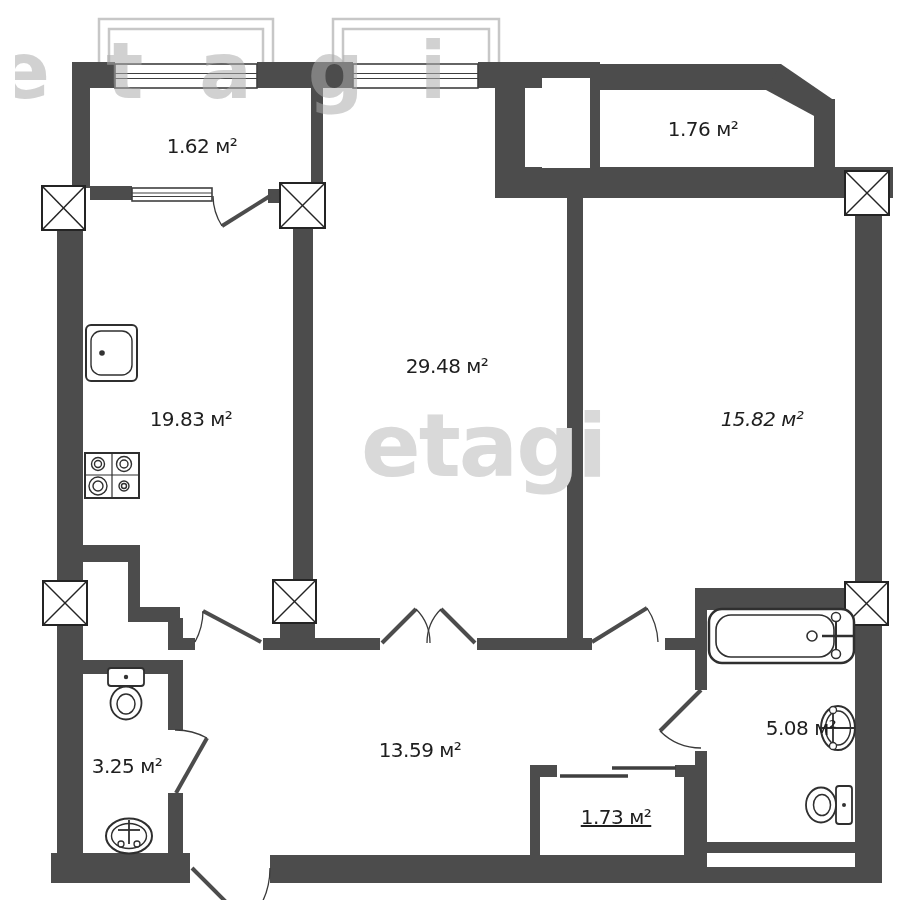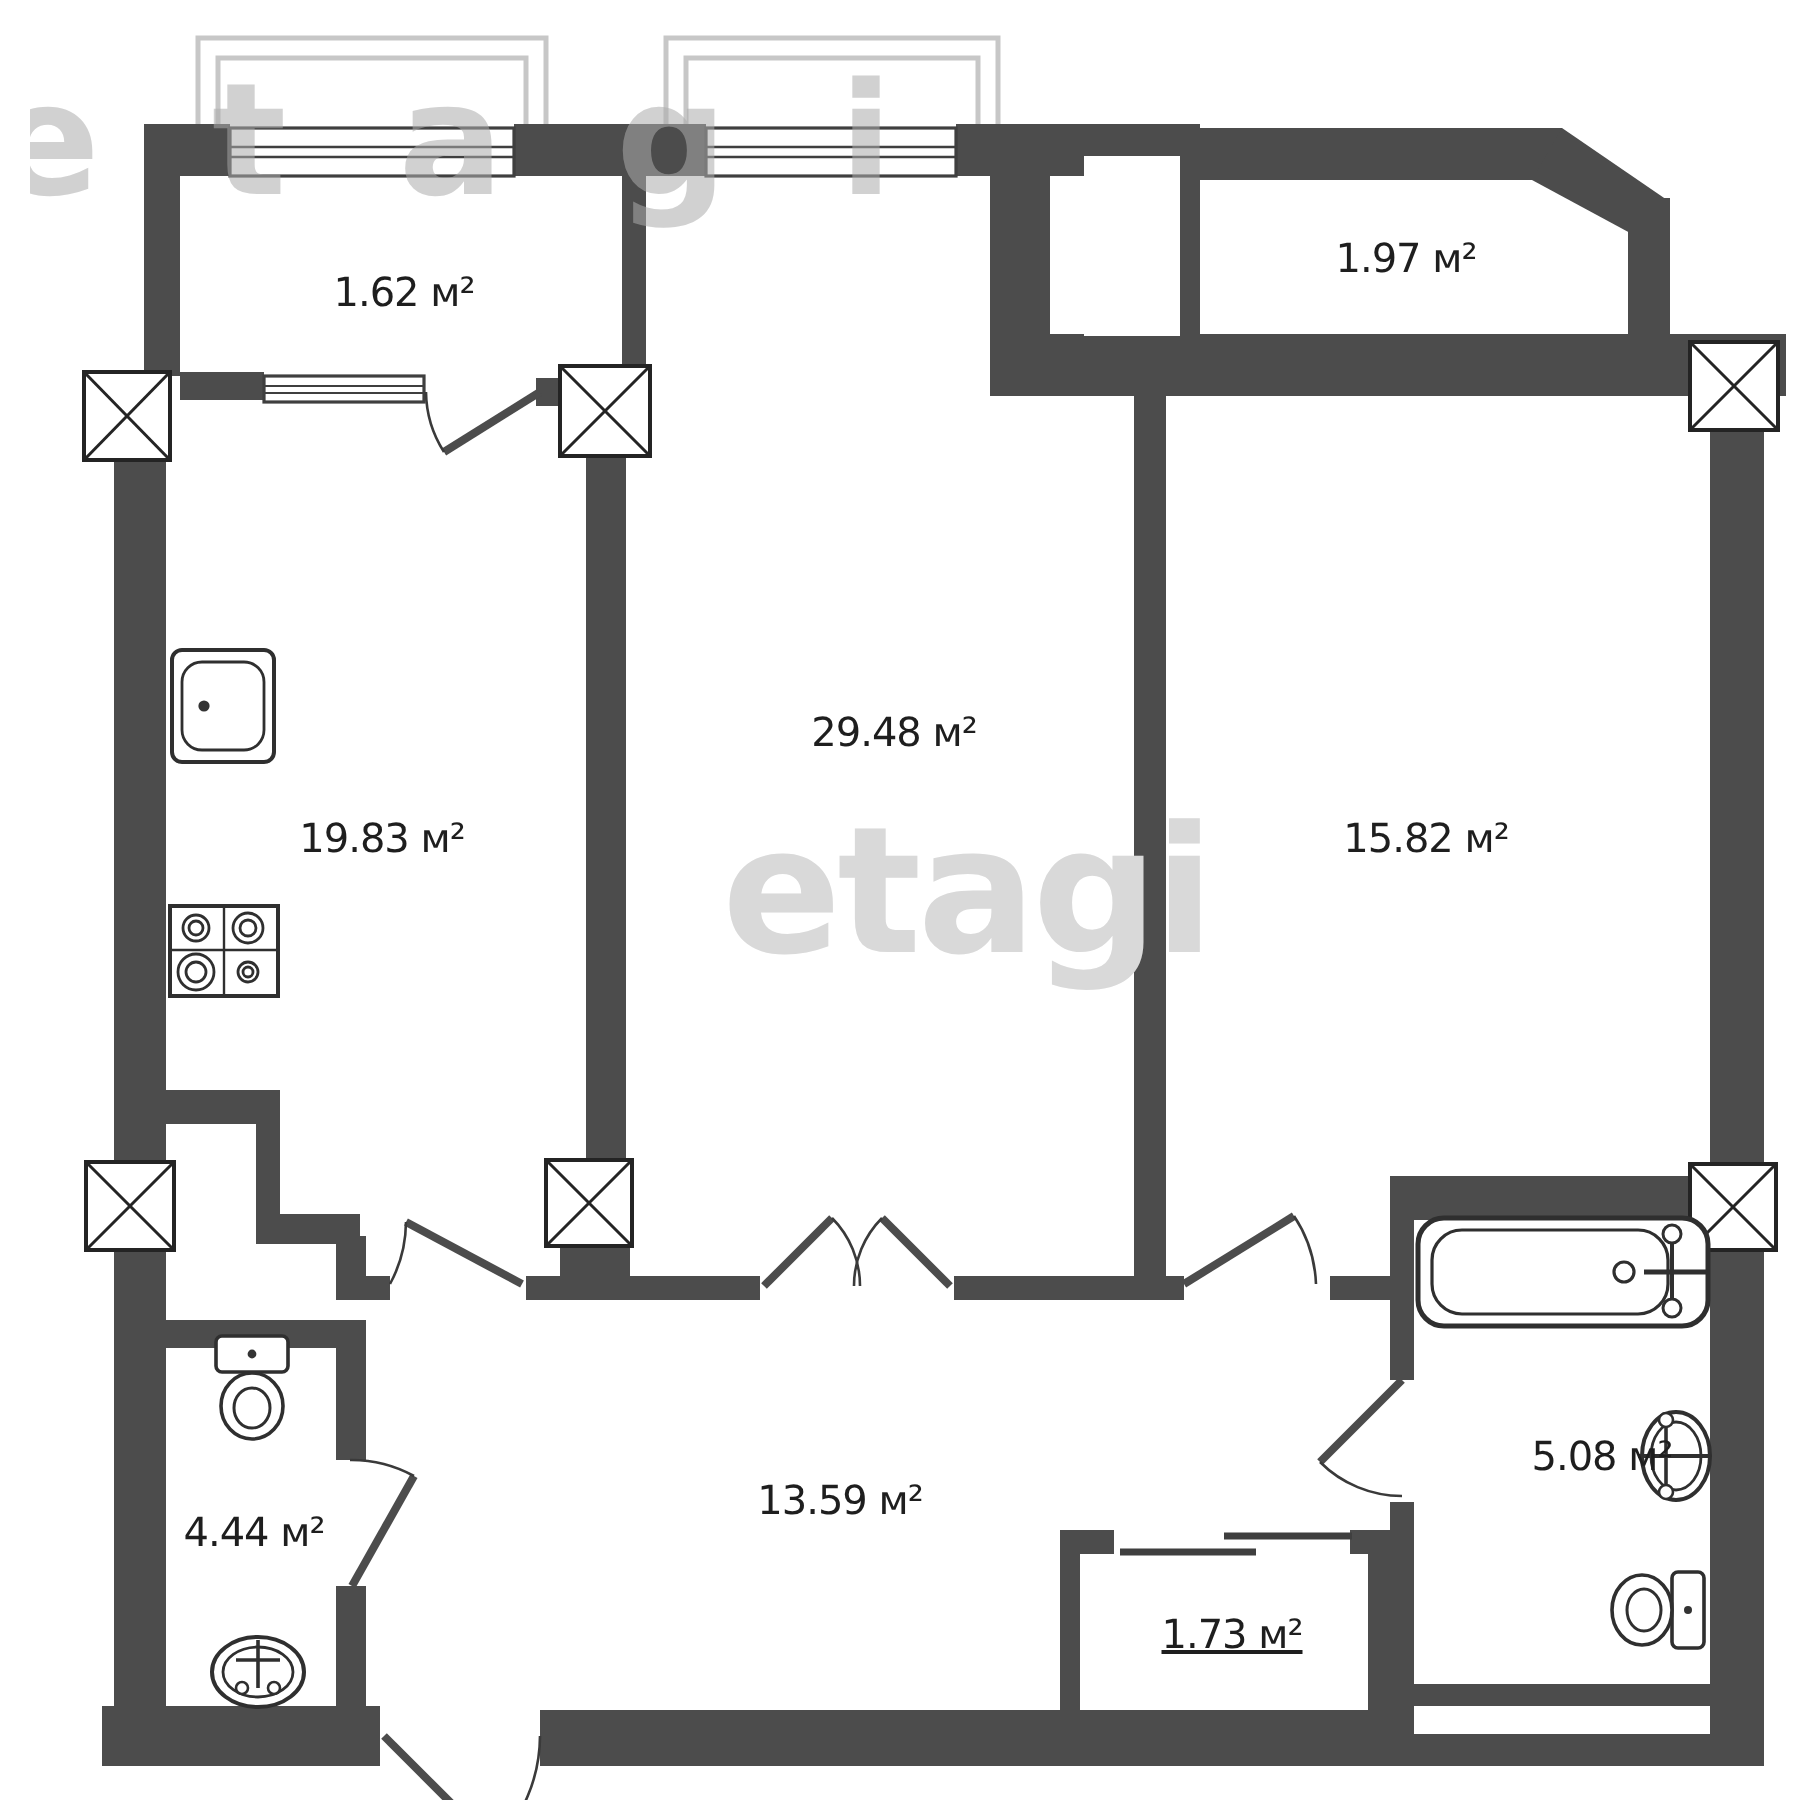--- a/index.html
+++ b/index.html
@@ -234,20 +234,20 @@
         <circle cx="829" cy="805" r="2" fill="#333333" stroke="none"></circle>
         <ellipse cx="806" cy="805" rx="15" ry="17.5" stroke-width="1.8"></ellipse>
         <ellipse cx="807" cy="805" rx="8.5" ry="10.5" stroke-width="1.5"></ellipse>
       </g>
     </g>
   </svg>
 
   <div class="lbl" style="left:187px;top:146px;">1.62 м²</div>
   <div class="lbl" style="left:176px;top:419px;">19.83 м²</div>
   <div class="lbl" style="left:432px;top:366px;">29.48 м²</div>
-  <div class="lbl" style="left:688px;top:129px;">1.97 м²</div>
-  <div class="lbl" style="left:698px;top:419px;">15.82 м²</div>
-  <div class="lbl" style="left:112px;top:766px;">4.44 м²</div>
+  <div class="lbl" style="left:688px;top:129px;">1.76 м²</div>
+  <div class="lbl" style="left:747px;top:419px;font-style:italic;">15.82 м²</div>
+  <div class="lbl" style="left:112px;top:766px;">3.25 м²</div>
   <div class="lbl" style="left:405px;top:750px;">13.59 м²</div>
   <div class="lbl" style="left:601px;top:817px;text-decoration:underline;">1.73 м²</div>
   <div class="lbl" style="left:786px;top:728px;">5.08 м²</div>
 
 </div>
 
 </body></html>

